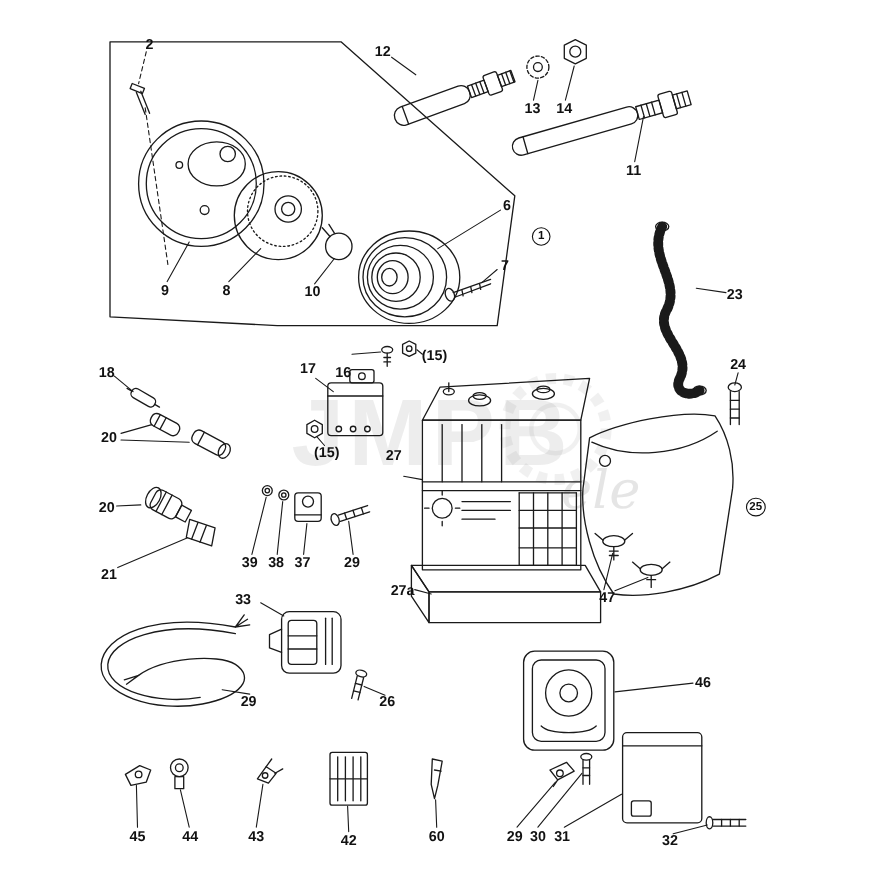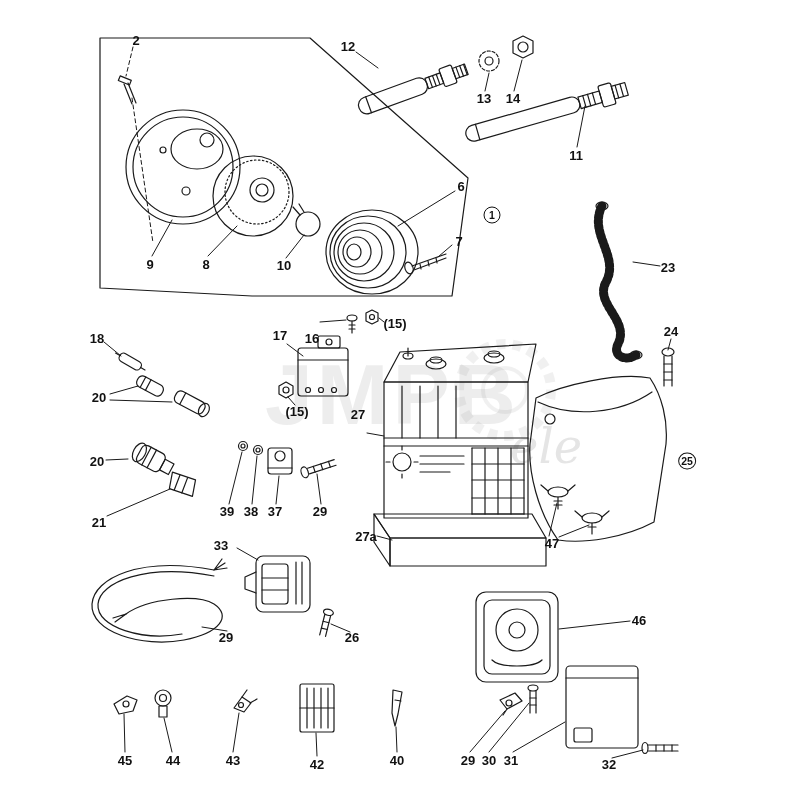--- a/index.html
+++ b/index.html
@@ -458,19 +458,19 @@
   <div class="plabel" style="left:366px;top:536px">27a</div>
   <div class="plabel" style="left:552px;top:543px">47</div>
   <div class="plabel" style="left:221px;top:545px">33</div>
   <div class="plabel" style="left:639px;top:620px">46</div>
   <div class="plabel" style="left:226px;top:637px">29</div>
   <div class="plabel" style="left:352px;top:637px">26</div>
   <div class="plabel" style="left:125px;top:760px">45</div>
   <div class="plabel" style="left:173px;top:760px">44</div>
   <div class="plabel" style="left:233px;top:760px">43</div>
   <div class="plabel" style="left:317px;top:764px">42</div>
-  <div class="plabel" style="left:397px;top:760px">40</div>
+  <div class="plabel" style="left:397px;top:760px">60</div>
   <div class="plabel" style="left:468px;top:760px">29</div>
   <div class="plabel" style="left:489px;top:760px">30</div>
   <div class="plabel" style="left:511px;top:760px">31</div>
   <div class="plabel" style="left:609px;top:764px">32</div>
 
 </div>
 
 </body></html>

